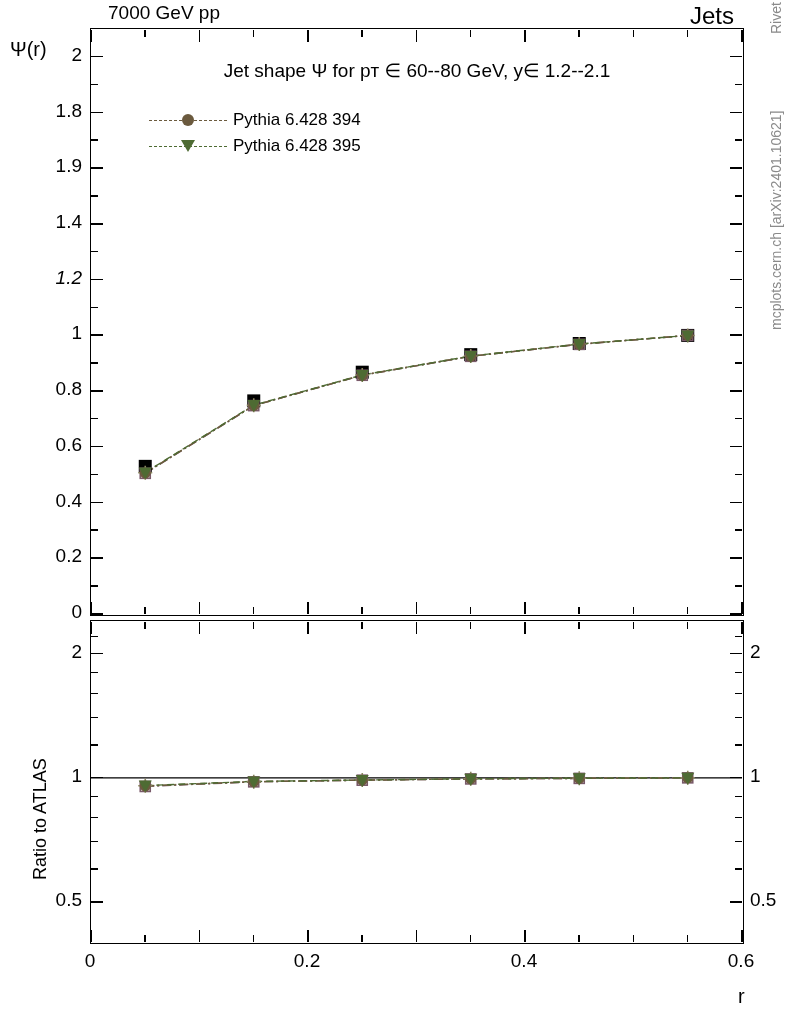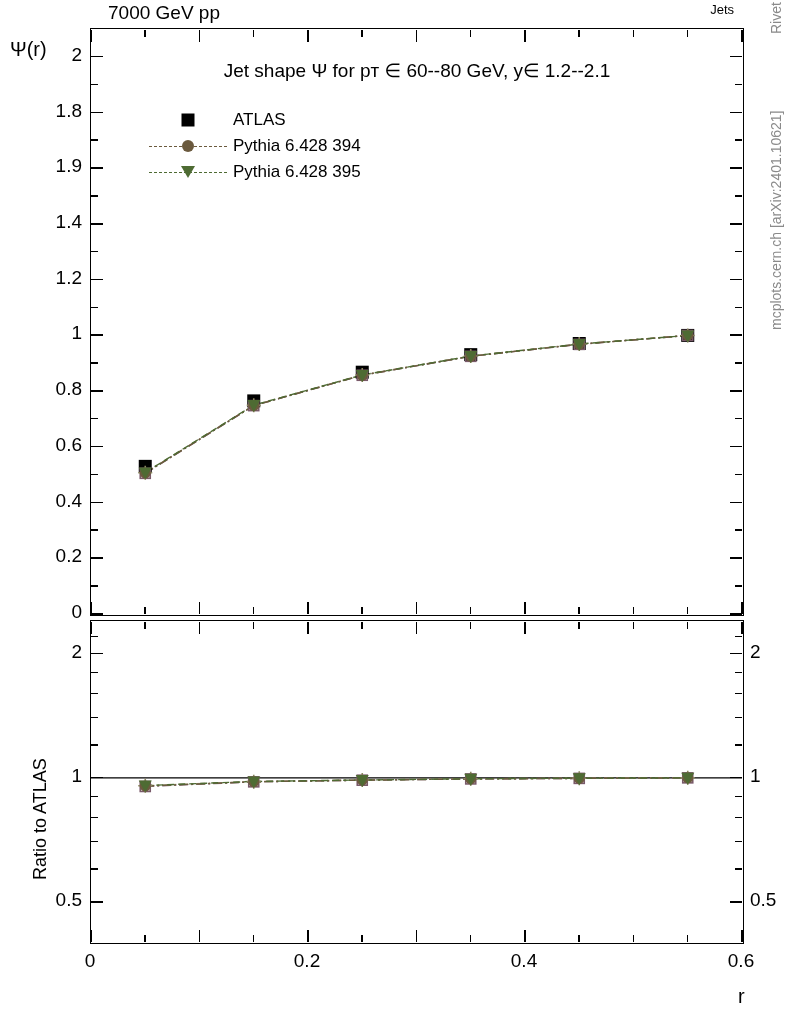--- a/index.html
+++ b/index.html
@@ -23,21 +23,21 @@
 
   
   .hdr-left {
     left: 108px;
     top: 2px;
     font-size: 19px;
   }
   .hdr-right {
     right: 52px;
     top: 2px;
-    font-size: 13px;
+    font-size: 24px;
   }
 
   
   .rot {
     transform-origin: 0 0;
     transform: rotate(-90deg);
     white-space: nowrap;
     color: #8a8a8a;
     font-size: 14px;
   }
@@ -156,26 +156,20 @@
   <div class="abs rot" style="left:768px; top:330px;">mcplots.cern.ch [arXiv:2401.10621]</div>
 
   <div class="abs axis-title" style="left:10px; top:38px;">Ψ(r)</div>
 
   <div id="mainpanel" class="abs">
     <div class="plotarea">
 
       <div class="chart-title">Jet shape Ψ for pᴛ ∈ 60--80 GeV, y∈ 1.2--2.1</div>
 
       <div id="legend">
-        <div class="legrow">
-          <span class="legsym">
-            <span class="lsmark m-square-filled"></span>
-          </span>
-          <span class="legtext">ATLAS</span>
-        </div>
 
 
 
         <div class="legrow">
           <span class="legsym">
             <span class="lsline" style="border-top-color:#6b5a3e; border-top-style:dashed;"></span>
             <span class="lsmark m-circle"></span>
           </span>
           <span class="legtext">Pythia 6.428 394</span>
         </div>
@@ -228,21 +222,21 @@
     </div>
   </div>
 
   <div id="main-yticks">
       <div class="ylab" style="left: 30px; width: 52px; top: 601px;">0</div>
       <div class="ylab" style="left: 30px; width: 52px; top: 545.286px;">0.2</div>
       <div class="ylab" style="left: 30px; width: 52px; top: 489.571px;">0.4</div>
       <div class="ylab" style="left: 30px; width: 52px; top: 433.857px;">0.6</div>
       <div class="ylab" style="left: 30px; width: 52px; top: 378.143px;">0.8</div>
       <div class="ylab" style="left: 30px; width: 52px; top: 322.429px;">1</div>
-      <div class="ylab" style="left: 30px; width: 52px; top: 266.714px;">1.2</div>
+      <div class="ylab" style="left: 30px; width: 52px; top: 266.714px; font-style: italic;">1.2</div>
       <div class="ylab" style="left: 30px; width: 52px; top: 211px;">1.4</div>
       <div class="ylab" style="left: 30px; width: 52px; top: 155.286px;">1.9</div>
       <div class="ylab" style="left: 30px; width: 52px; top: 99.5714px;">1.8</div>
       <div class="ylab" style="left: 30px; width: 52px; top: 43.8571px;">2</div>
     </div>
 
   <div id="main-ticks">
       <div class="tick abs" style="left: 91px; top: 613px; width: 12px; height: 1.6px;"></div>
       <div class="tick abs" style="left: 730px; top: 613px; width: 12px; height: 1.6px;"></div>
       <div class="tick abs" style="left: 91px; top: 557.286px; width: 12px; height: 1.6px;"></div>

